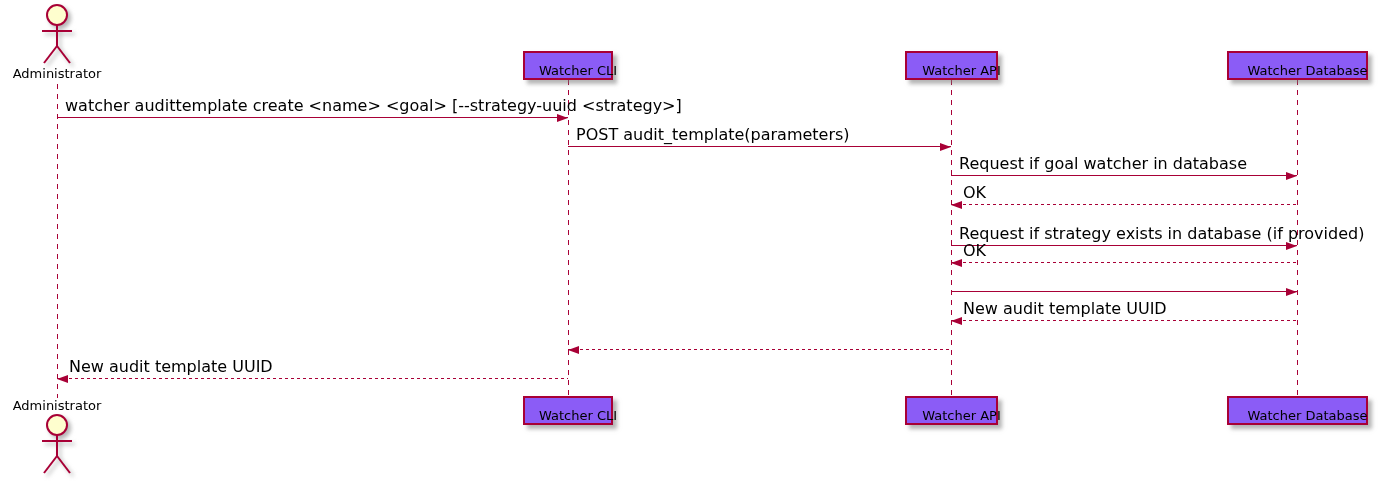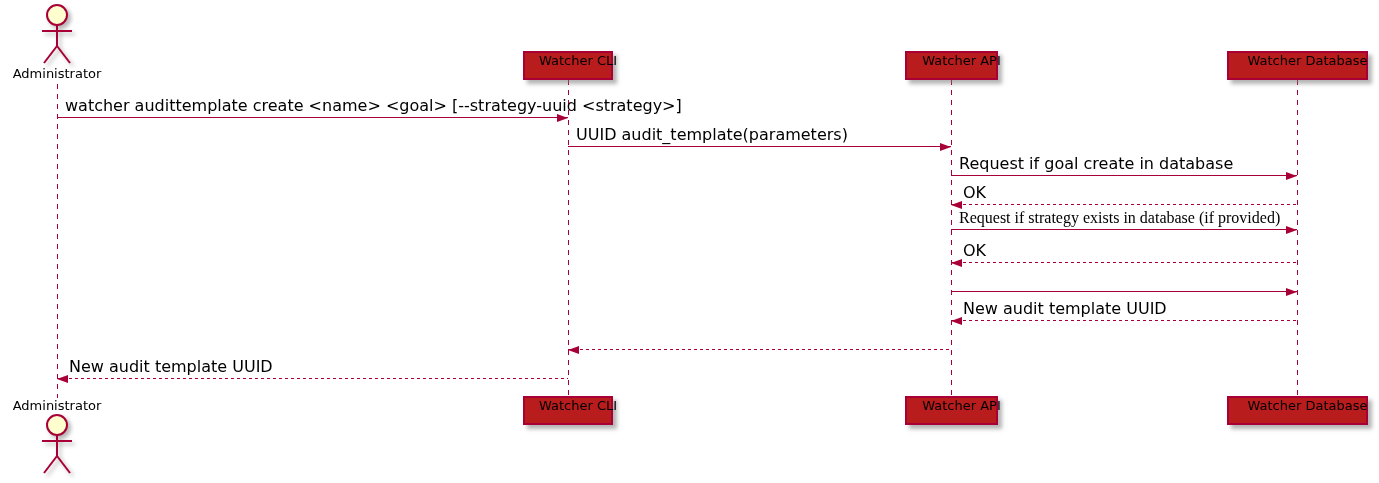--- a/index.html
+++ b/index.html
@@ -14,25 +14,25 @@
     height: 483px;
     background: #ffffff;
     overflow: hidden;
     color: #000000;
   }
   
   .pbox {
     position: absolute;
     box-sizing: border-box;
     height: 29px;
-    background: #b91c1c;
+    background: #8b5cf6;
     border: 2px solid #A80036;
     box-shadow: 4px 4px 4px rgba(120,120,120,0.55);
     display: flex;
-    align-items: flex-start;
+    align-items: flex-end;
     justify-content: center;
     font-size: 13px;
     color: #000000;
     white-space: nowrap;
     padding-left: 20px;
   }
   
   .lifeline {
     position: absolute;
     width: 1px;
@@ -141,38 +141,38 @@
     <span>Watcher Database</span>
   </div>
 
   <div class="message dir-right style-solid" style="left:57px; top:100px; width:511px;">
     <span class="msg-label">watcher audittemplate create &lt;name&gt; &lt;goal&gt; [--strategy-uuid &lt;strategy&gt;]</span>
     <div class="msg-line"></div>
     <div class="arrowhead"></div>
   </div>
 
   <div class="message dir-right style-solid" style="left:568px; top:129px; width:383px;">
-    <span class="msg-label">UUID audit_template(parameters)</span>
+    <span class="msg-label">POST audit_template(parameters)</span>
     <div class="msg-line"></div>
     <div class="arrowhead"></div>
   </div>
 
   <div class="message dir-right style-solid" style="left:951px; top:158px; width:346px;">
-    <span class="msg-label">Request if goal create in database</span>
+    <span class="msg-label">Request if goal watcher in database</span>
     <div class="msg-line"></div>
     <div class="arrowhead"></div>
   </div>
 
   <div class="message dir-left style-dashed" style="left:951px; top:187px; width:346px;">
     <span class="msg-label">OK</span>
     <div class="msg-line"></div>
     <div class="arrowhead"></div>
   </div>
 
-  <div class="message dir-right style-solid" style="left:951px; top:212px; width:346px;font-family:Liberation Serif, serif;">
+  <div class="message dir-right style-solid" style="left:951px; top:228px; width:346px;">
     <span class="msg-label">Request if strategy exists in database (if provided)</span>
     <div class="msg-line"></div>
     <div class="arrowhead"></div>
   </div>
 
   <div class="message dir-left style-dashed" style="left:951px; top:245px; width:346px;">
     <span class="msg-label">OK</span>
     <div class="msg-line"></div>
     <div class="arrowhead"></div>
   </div>

